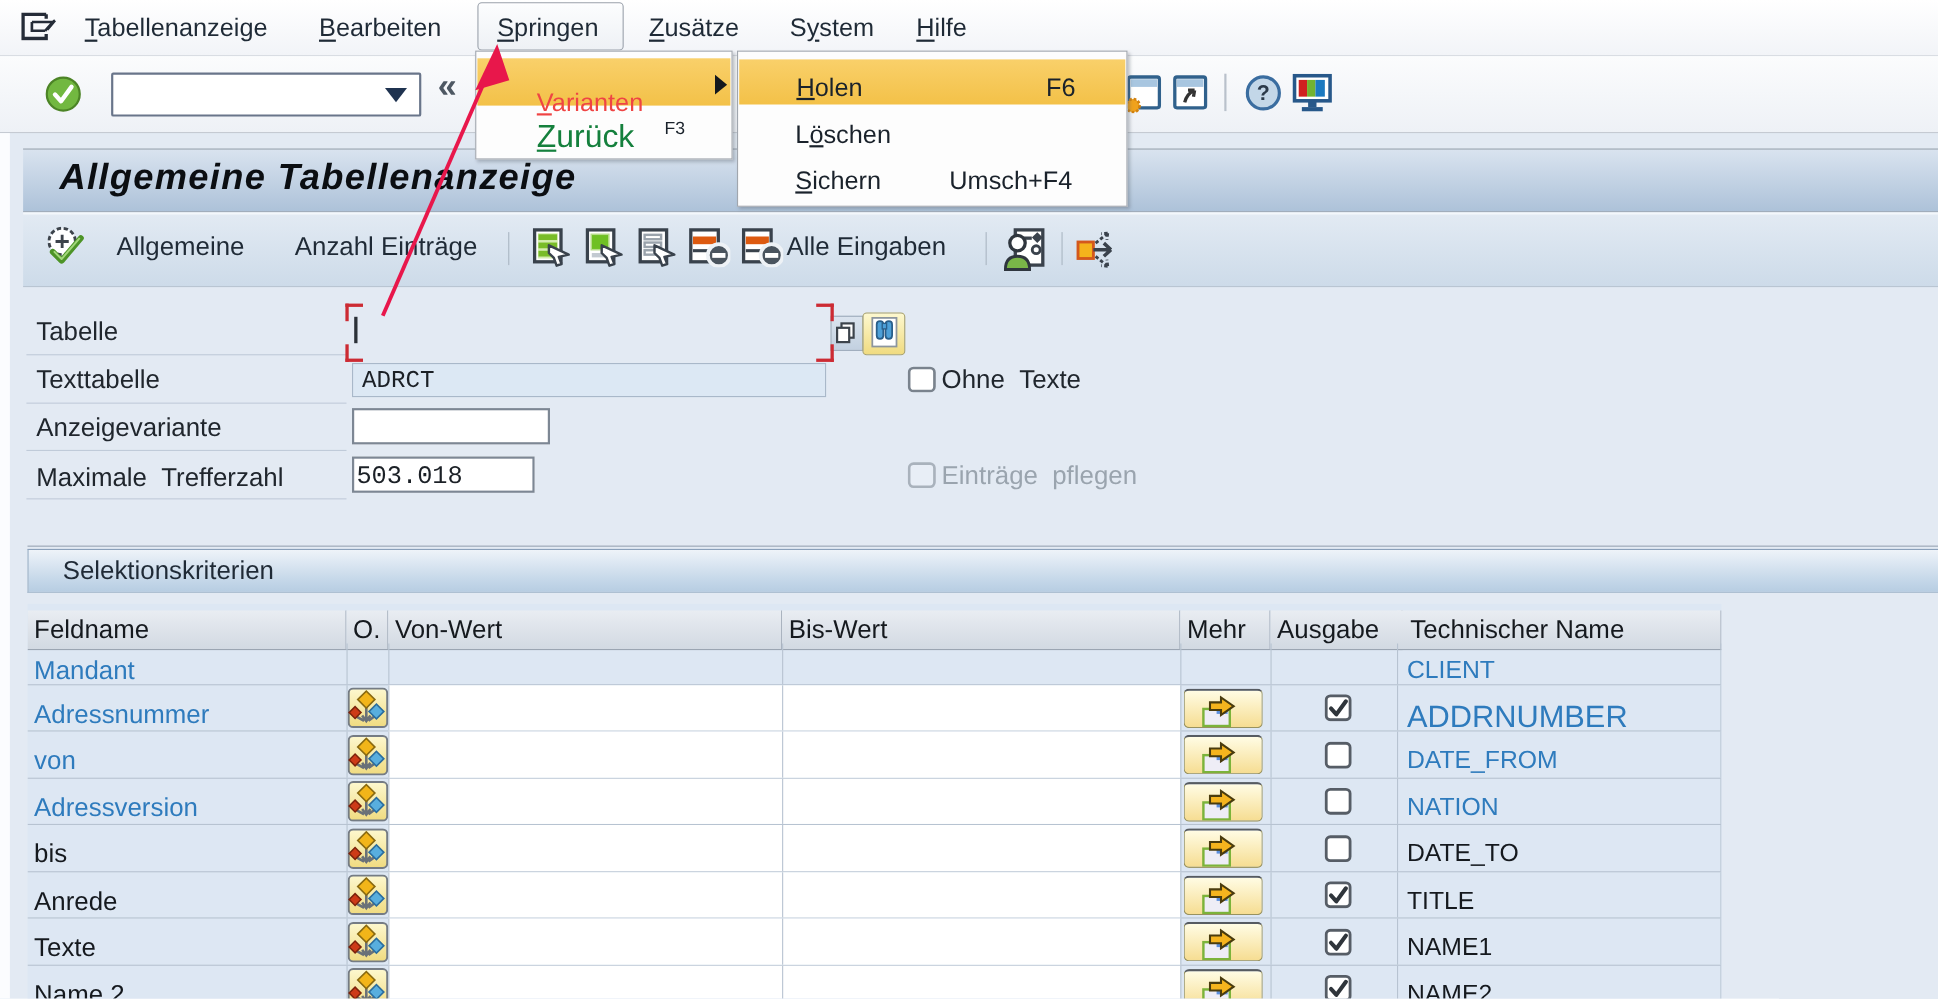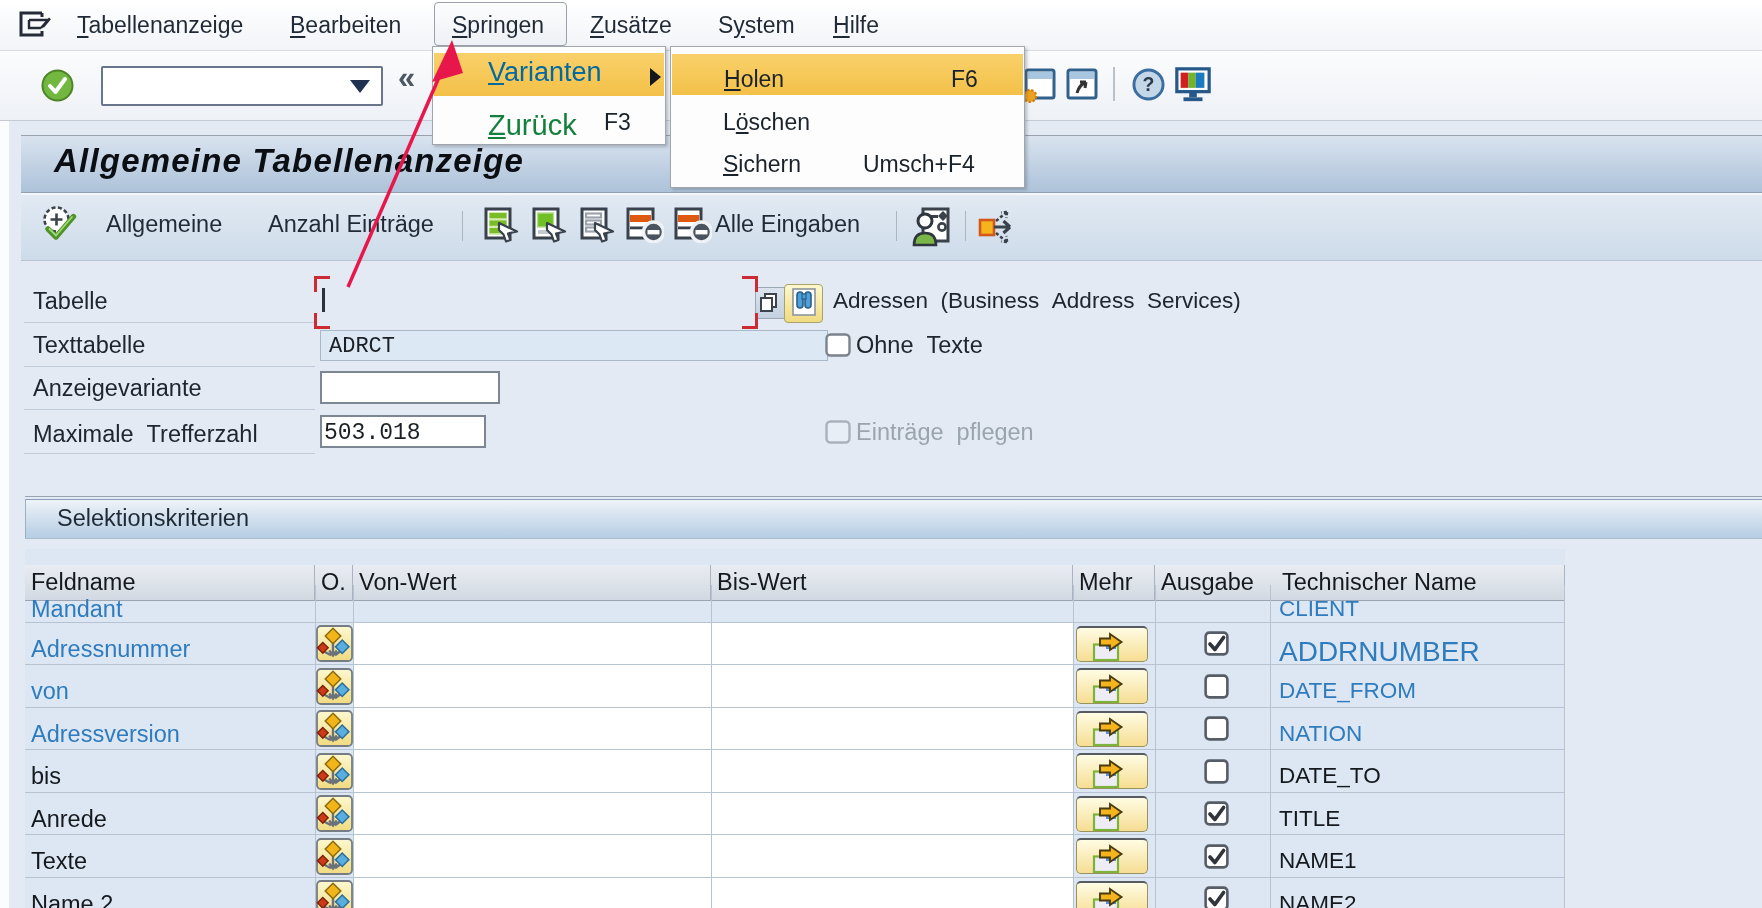--- a/index.html
+++ b/index.html
@@ -16,28 +16,28 @@
 .chev{position:absolute;left:398px;top:9px;font-size:31px;color:#4e5863;font-weight:bold;}
 #titlebar{left:21px;top:135px;width:1741px;height:56px;background:linear-gradient(#d9e3ef,#adc2d9);border-top:1px solid #98a2ae;border-bottom:1px solid #93a0ae;}
 #titlebar span{position:absolute;left:33px;top:6px;font-size:33px;letter-spacing:1.2px;font-weight:bold;font-style:italic;color:#0b0e12;}
 #apptb{left:21px;top:193px;width:1741px;height:65px;background:linear-gradient(#e2eaf3,#cddbe9);border-top:2px solid #f3f7fb;border-bottom:1px solid #b9c5d2;}
 .atext{position:absolute;top:16px;font-size:23.5px;color:#1f2a36;}
 .asep{position:absolute;top:16px;width:1px;height:30px;background:#aab6c2;}
 .flabel{position:absolute;font-size:23.5px;color:#20262d;}
 .fline{position:absolute;left:24px;width:291px;height:1px;background:#c0cbd9;}
 .field{position:absolute;box-sizing:border-box;font-family:"Liberation Mono",monospace;font-size:22px;color:#1b2026;}
 #f_tab{left:320px;top:283px;width:433px;height:37px;background:#f9f0a2;border:1px solid #b1a464;}
-#f_txt{left:320px;top:330px;width:508px;height:31px;background:#dce8f4;border:1px solid #a9b8c9;}
+#f_txt{left:320px;top:330px;width:431px;height:31px;background:#dce8f4;border:1px solid #a9b8c9;}
 #f_anz{left:320px;top:371px;width:180px;height:33px;background:#fff;border:2px solid #7d8794;}
 #f_max{left:320px;top:415px;width:166px;height:33px;background:#fff;border:2px solid #7d8794;}
 .rbr{position:absolute;width:13px;height:13px;}
 #selbar{left:25px;top:499px;width:1737px;height:40px;box-sizing:border-box;background:linear-gradient(#eef3f9,#c3d6e8 75%,#b7cde2);border-top:1px solid #8aa0ba;border-left:1px solid #9ab0c6;border-bottom:1px solid #a8bccf;}
 #selbar span{position:absolute;left:31px;top:5px;font-size:23.5px;color:#1f2a36;}
 #tbl{left:25px;top:549px;width:1540px;height:359px;background:#dde7f3;overflow:hidden;}
-.th{position:absolute;top:16px;height:36px;background:linear-gradient(#e9edf2,#d2d9e2);border-right:1px solid #aab3bf;border-bottom:1px solid #9ba5b2;box-sizing:border-box;}
+.th{position:absolute;top:6px;height:36px;background:linear-gradient(#e9edf2,#d2d9e2);border-right:1px solid #aab3bf;border-bottom:1px solid #9ba5b2;box-sizing:border-box;}
 .th span{position:absolute;top:4px;font-size:23.5px;color:#15191e;}
 .trow{position:absolute;width:1540px;box-sizing:border-box;border-bottom:1px solid #b7c3d1;}
 .cellline{position:absolute;top:0;bottom:0;width:1px;background:#b7c3d1;}
 .fn{position:absolute;left:6px;font-size:23.5px;color:#15191e;}
 .blue{color:#2e7bbd;}
 .white{background:#fff;}
 </style>
 </head>
 <body>
 <div id="app">
@@ -177,21 +177,20 @@
         <rect x="8" y="4" width="22" height="26" fill="#fff" stroke="#8c959e" stroke-width="1.6"></rect>
         <path d="M12 10 Q12 7 15 7 Q18 7 18 10 L18 20 Q18 23 15 23 Q12 23 12 20 Z" fill="#4da0d8" stroke="#2a5f8a" stroke-width="1.6"></path>
         <path d="M20 10 Q20 7 23 7 Q26 7 26 10 L26 20 Q26 23 23 23 Q20 23 20 20 Z" fill="#4da0d8" stroke="#2a5f8a" stroke-width="1.6"></path>
         <rect x="17" y="9" width="4" height="5" fill="#4da0d8" stroke="#2a5f8a" stroke-width="1.2"></rect>
       </svg></div>
   <div class="abs" style="left:322px;top:288px;width:2.6px;height:24px;background:#2b3138"></div>
   <div class="rbr" style="left:314px;top:276px;border-left:3.4px solid #cc2b33;border-top:3.4px solid #cc2b33"></div>
   <div class="rbr" style="left:742px;top:276px;border-right:3.4px solid #cc2b33;border-top:3.4px solid #cc2b33"></div>
   <div class="rbr" style="left:314px;top:313px;border-left:3.4px solid #cc2b33;border-bottom:3.4px solid #cc2b33"></div>
   <div class="rbr" style="left:742px;top:313px;border-right:3.4px solid #cc2b33;border-bottom:3.4px solid #cc2b33"></div>
-  <div class="flabel" style="left:833px;top:288px;font-size:22.5px">Adressen&nbsp;&nbsp;(Business&nbsp;&nbsp;Address&nbsp;&nbsp;Services)</div>
   <svg class="abs" style="left:825px;top:333px" width="26" height="24" viewBox="0 0 26 24">
       <rect x="1.5" y="1.5" width="23" height="21" rx="4" fill="#fff" stroke="#7a838d" stroke-width="2.4"></rect>
     </svg>
   <div class="flabel" style="left:856px;top:332px;font-size:23.5px">Ohne&nbsp;&nbsp;Texte</div>
   <svg class="abs" style="left:825px;top:420px" width="26" height="24" viewBox="0 0 26 24">
       <rect x="1.5" y="1.5" width="23" height="21" rx="4" fill="#e8eef6" stroke="#a9b2bc" stroke-width="2.4"></rect>
     </svg>
   <div class="flabel" style="left:856px;top:419px;color:#9aa4ae;font-size:23.5px">Einträge&nbsp;&nbsp;pflegen</div>
   <div class="abs" style="left:25px;top:496px;width:1737px;height:1px;background:#98a4b2"></div>
   <div id="selbar" class="abs">
@@ -434,24 +433,24 @@
           </svg></div>
         <svg class="abs" style="left:1179px;top:8px" width="25" height="25" viewBox="0 0 23 23">
           <rect x="1.5" y="1.5" width="20" height="20" rx="3.5" fill="#fff" stroke="#565d66" stroke-width="2.4"></rect>
           <path d="M5.5 12 L10 17 L18 6" fill="none" stroke="#2f353b" stroke-width="3.4" stroke-linecap="round" stroke-linejoin="round"></path>
         </svg>
         <div class="fn" style="left:1254px;top:13px;font-size:22.5px">NAME2</div>
       </div>
   </div>
   <div id="menu1" class="abs" style="left:432px;top:46px;width:232px;height:97px;background:#fdfdfd;border:1px solid #a0a6ae;box-shadow:2px 2px 3px rgba(80,90,100,.35)">
     <div class="abs" style="left:1px;top:6px;width:230px;height:43px;background:linear-gradient(#f9d06a,#f3c148)"></div>
-    <div class="abs" style="left:55px;top:10px;font-size:27px;color:#0369a1"><u>V</u>arianten</div>
+    <div class="abs" style="left:55px;top:33px;font-size:23px;color:#ef4444"><u>V</u>arianten</div>
     <div class="abs" style="left:217px;top:21px;width:0;height:0;border-top:9px solid transparent;border-bottom:9px solid transparent;border-left:11px solid #14181d"></div>
     <div class="abs" style="left:55px;top:62px;font-size:29px;color:#15803d"><u>Z</u>urück</div>
-    <div class="abs" style="left:171px;top:62px;font-size:23px;color:#1a222b">F3</div>
+    <div class="abs" style="left:171px;top:62px;font-size:16px;color:#1a222b">F3</div>
   </div>
   <div id="menu2" class="abs" style="left:670px;top:46px;width:353px;height:140px;background:#fdfdfd;border:1px solid #a0a6ae;box-shadow:2px 2px 3px rgba(80,90,100,.35)">
     <div class="abs" style="left:1px;top:7px;width:351px;height:41px;background:linear-gradient(#f9d06a,#f3c148)"></div>
     <div class="abs" style="left:53px;top:19px;font-size:23px;color:#1a222b"><u>H</u>olen</div>
     <div class="abs" style="left:280px;top:19px;font-size:23px;color:#1a222b">F6</div>
     <div class="abs" style="left:52px;top:62px;font-size:23px;color:#1a222b">L<u>ö</u>schen</div>
     <div class="abs" style="left:52px;top:104px;font-size:23px;color:#1a222b"><u>S</u>ichern</div>
     <div class="abs" style="left:192px;top:104px;font-size:23px;color:#1a222b">Umsch+F4</div>
   </div>
   <svg class="abs" style="left:0;top:0;pointer-events:none" width="1762" height="908">

